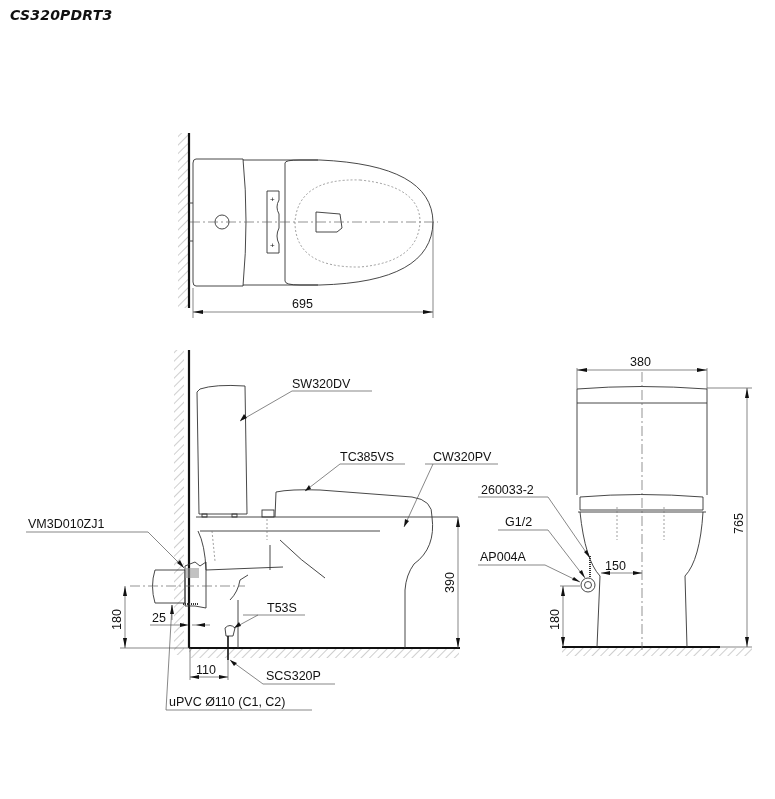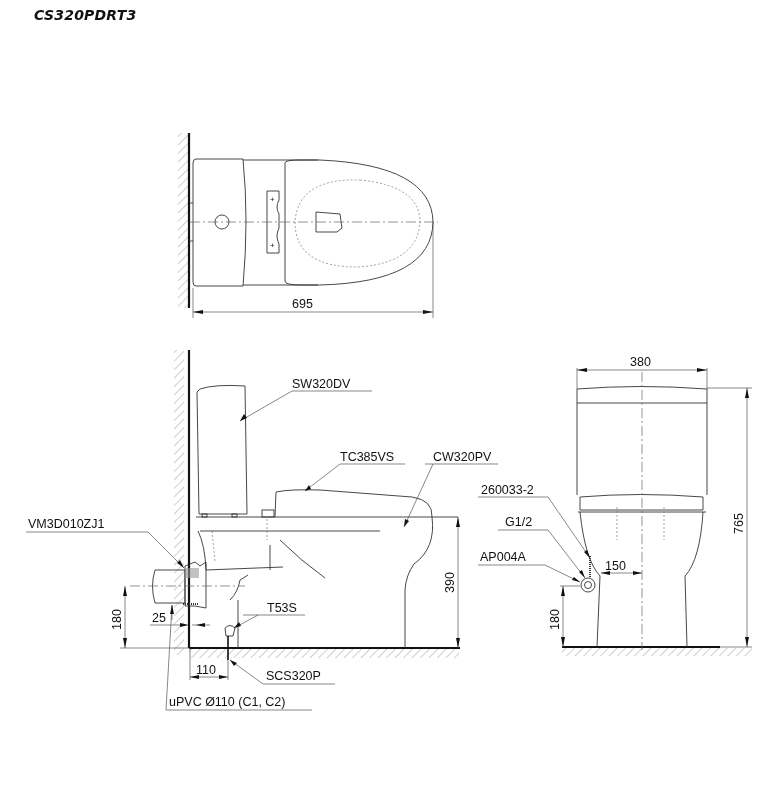--- a/index.html
+++ b/index.html
@@ -1,17 +1,17 @@
 <!DOCTYPE html>
 <html><head>
 <meta charset="utf-8">
 <style>
   html, body { margin: 0; padding: 0; background: #ffffff; }
   body { width: 775px; height: 799px; position: relative; overflow: hidden; font-family: "Liberation Sans", sans-serif; }
-  .title { position: absolute; left: 10px; top: 7px; font-family: "DejaVu Sans", sans-serif; font-weight: bold; font-style: italic; font-size: 14px; color: #111; letter-spacing: 0.2px; margin-left: 24px; }
+  .title { position: absolute; left: 10px; top: 7px; font-family: "DejaVu Sans", sans-serif; font-weight: bold; font-style: italic; font-size: 14px; color: #111; letter-spacing: 0.2px; }
   svg { position: absolute; left: 0; top: 0; }
   svg text { font-family: "Liberation Sans", sans-serif; fill: #111; }
   .lbl { font-size: 12.5px; }
   .dim { font-size: 12.5px; }
   .ln { stroke: #333; stroke-width: 0.9; fill: none; }
   .thin { stroke: #555; stroke-width: 0.7; fill: none; }
   .thick { stroke: #111; stroke-width: 2.2; fill: none; }
   .dash { stroke: #666; stroke-width: 0.7; fill: none; stroke-dasharray: 10 3 2 3; }
   .dot { stroke: #777; stroke-width: 0.7; fill: none; stroke-dasharray: 2 2; }
   .lead { stroke: #555; stroke-width: 0.7; fill: none; }

